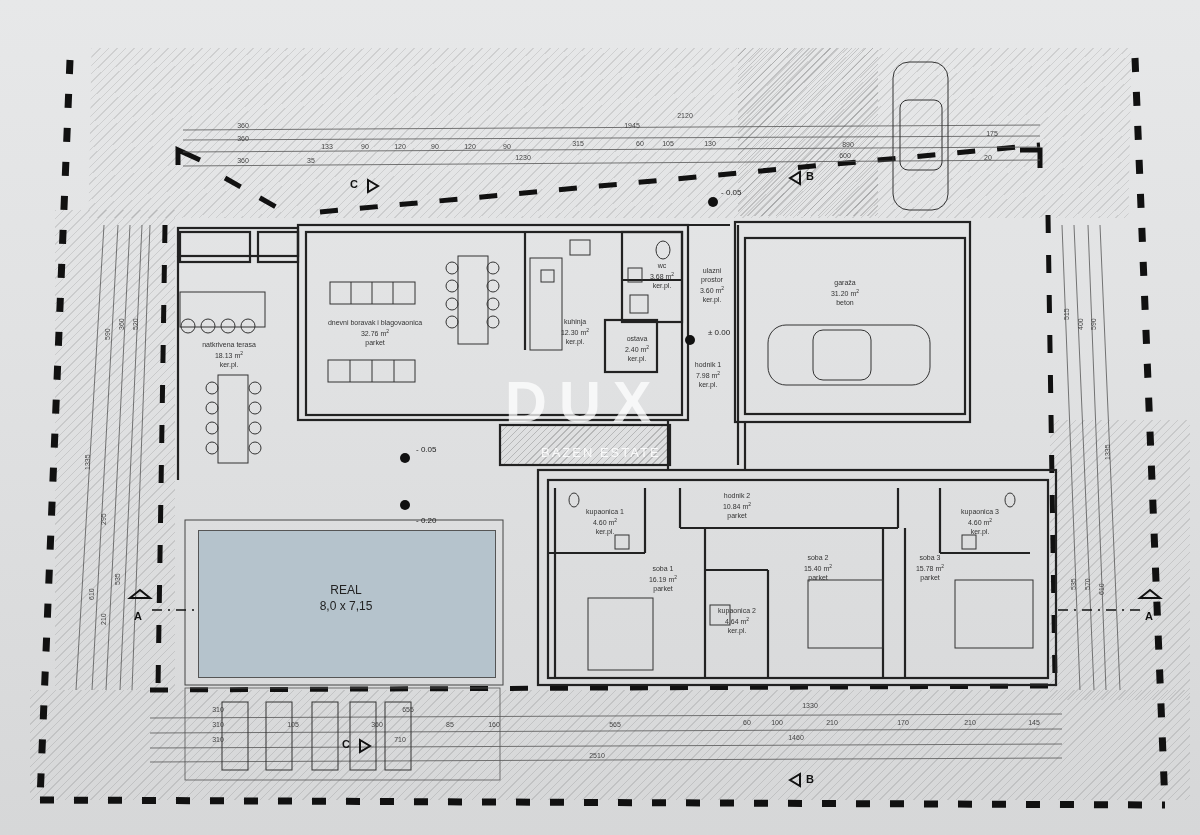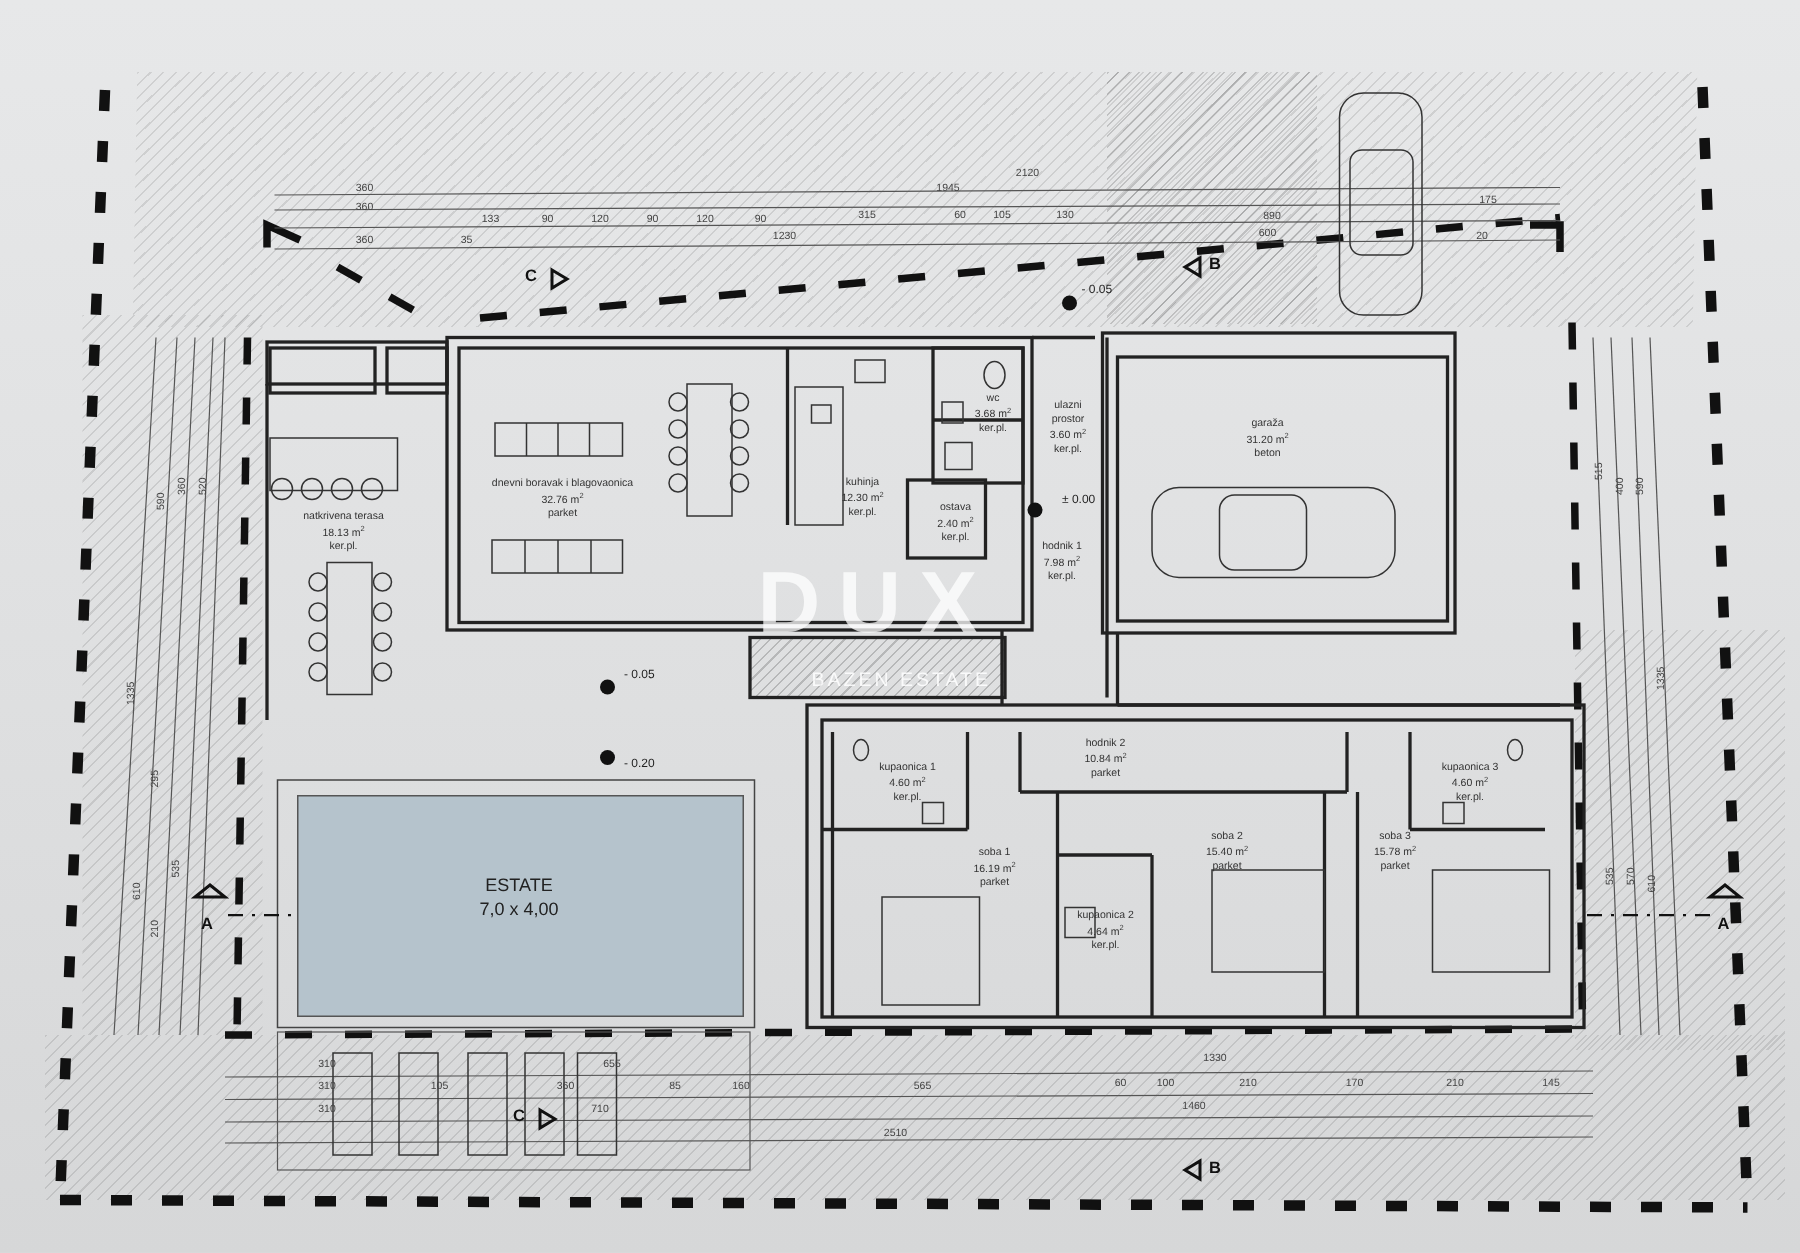--- a/index.html
+++ b/index.html
@@ -205,22 +205,22 @@
     <polygon points="360,740 370,746 360,752"></polygon>
   </g>
   <g stroke="#111" stroke-width="1.5" stroke-dasharray="10 6 2 6">
     <line x1="152" y1="610" x2="195" y2="610"></line>
     <line x1="1058" y1="610" x2="1140" y2="610"></line>
   </g>
 </svg>
 
 <div class="pool"></div>
 <div class="pool-text">
-  <div>ESTATE</div>
-  <div>7,0 x 4,00</div>
+  <div>REAL</div>
+  <div>8,0 x 7,15</div>
 </div>
 
 <div class="lbl" style="left:229px;top:340px;">
   <div>natkrivena terasa</div>
   <div><span>18.13 m</span><sup>2</sup></div>
   <div>ker.pl.</div>
 </div>
 <div class="lbl" style="left:375px;top:318px;">
   <div>dnevni boravak i blagovaonica</div>
   <div><span>32.76 m</span><sup>2</sup></div>
@@ -288,21 +288,21 @@
 </div>
 <div class="lbl" style="left:930px;top:553px;">
   <div>soba 3</div>
   <div><span>15.78 m</span><sup>2</sup></div>
   <div>parket</div>
 </div>
 
 <div class="lvl" style="left:721px;top:188px;">- 0.05</div>
 <div class="lvl" style="left:708px;top:328px;text-align:center;">± 0.00</div>
 <div class="lvl" style="left:416px;top:445px;">- 0.05</div>
-<div class="lvl" style="left:416px;top:504px;">- 0.20</div>
+<div class="lvl" style="left:416px;top:516px;">- 0.20</div>
 
 <div class="sect" style="left:134px;top:610px;">A</div>
 <div class="sect" style="left:1145px;top:610px;">A</div>
 <div class="sect" style="left:806px;top:170px;">B</div>
 <div class="sect" style="left:806px;top:773px;">B</div>
 <div class="sect" style="left:350px;top:178px;">C</div>
 <div class="sect" style="left:342px;top:738px;">C</div>
 
 <div class="dim" style="left:685px;top:112px;">2120</div>
 <div class="dim" style="left:243px;top:122px;">360</div>

